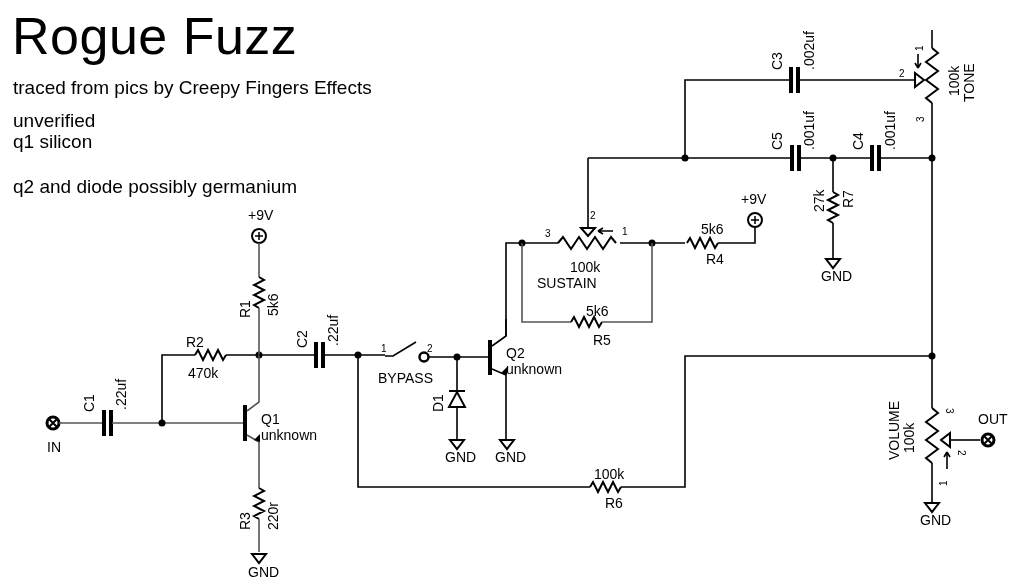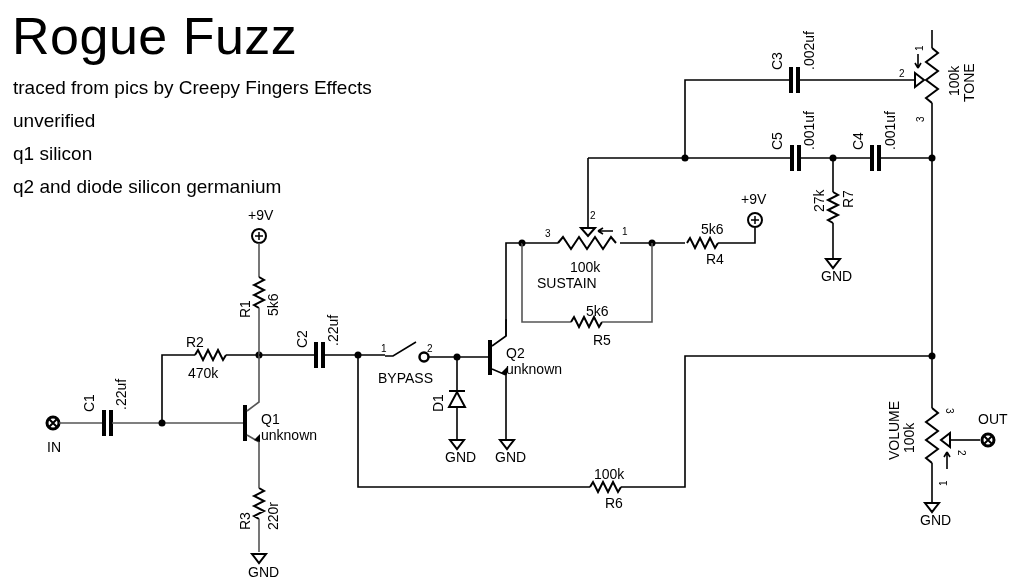--- a/index.html
+++ b/index.html
@@ -1,37 +1,37 @@
 <!DOCTYPE html>
 <html><head>
 <meta charset="utf-8">
 <style>
   html, body { margin:0; padding:0; background:#ffffff; }
   body { width:1024px; height:582px; position:relative; overflow:hidden; font-family:"Liberation Sans", sans-serif; color:#000; }
   #title { position:absolute; left:12px; top:8px; font-size:52px; line-height:56px; letter-spacing:0.5px; }
   .note { position:absolute; left:13px; font-size:19px; line-height:24px; }
-  #n0 { top:76px; } #n1 { top:109px;text-align:center; } #n2 { top:142px; } #n3 { top:175px; }
+  #n0 { top:76px; } #n1 { top:109px;text-align:center; } #n2 { top:130px; } #n3 { top:175px; }
   svg { position:absolute; left:0; top:0; }
   svg text { font-family:"Liberation Sans", sans-serif; fill:#000; }
   .w { stroke:#000; stroke-width:1.6; fill:none; }
   .wg { stroke:#555; stroke-width:1.6; fill:none; }
   .res { stroke:#000; stroke-width:2; fill:none; stroke-linejoin:miter; }
   .cap { stroke:#000; stroke-width:4; }
   .lbl { font-size:14px; }
   .pin { font-size:10px; }
   .dot { fill:#000; }
 </style>
 </head>
 <body>
 
 <div id="title">Rogue Fuzz</div>
 <div id="n0" class="note">traced from pics by Creepy Fingers Effects</div>
 <div id="n1" class="note">unverified</div>
 <div id="n2" class="note">q1 silicon</div>
-<div id="n3" class="note">q2 and diode silicon germanium</div>
+<div id="n3" class="note">q2 and diode possibly germanium</div>
 
 <svg width="1024" height="582" viewBox="0 0 1024 582">
 
   <g>
     <circle cx="53" cy="423" r="6" fill="none" stroke="#000" stroke-width="3"></circle>
     <path d="M49 419 L57 427 M57 419 L49 427" stroke="#000" stroke-width="2"></path>
     <text class="lbl" x="47" y="452">IN</text>
   </g>
   <path class="wg" d="M59 423 H103"></path>
 

